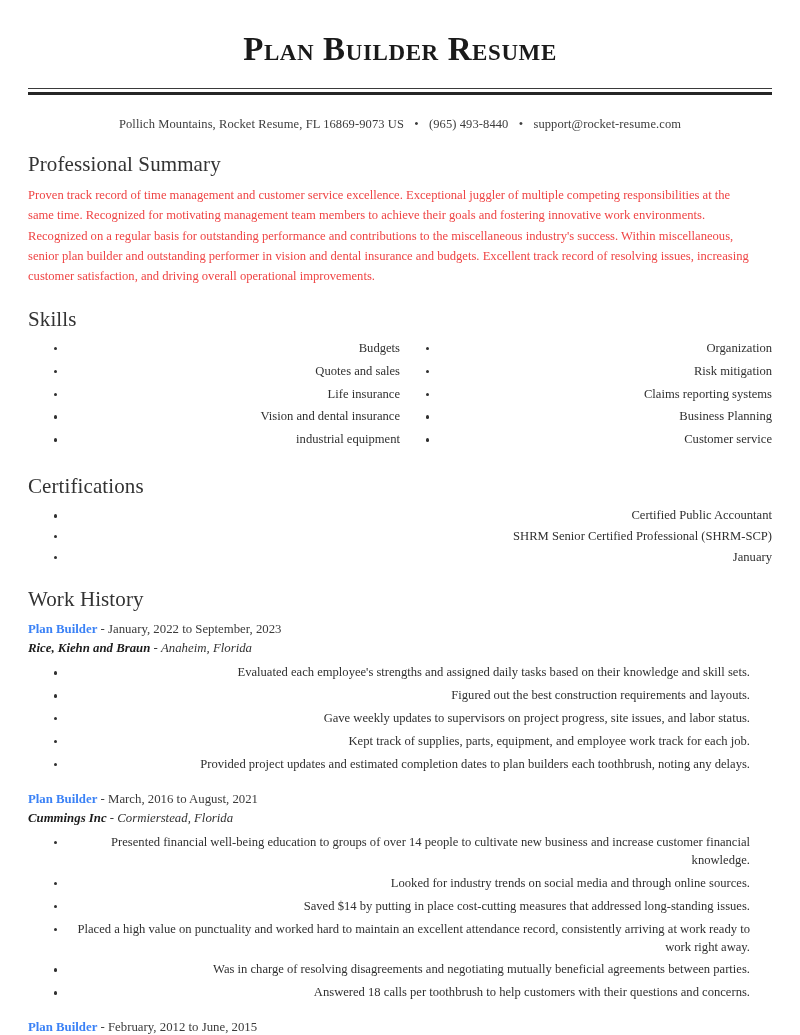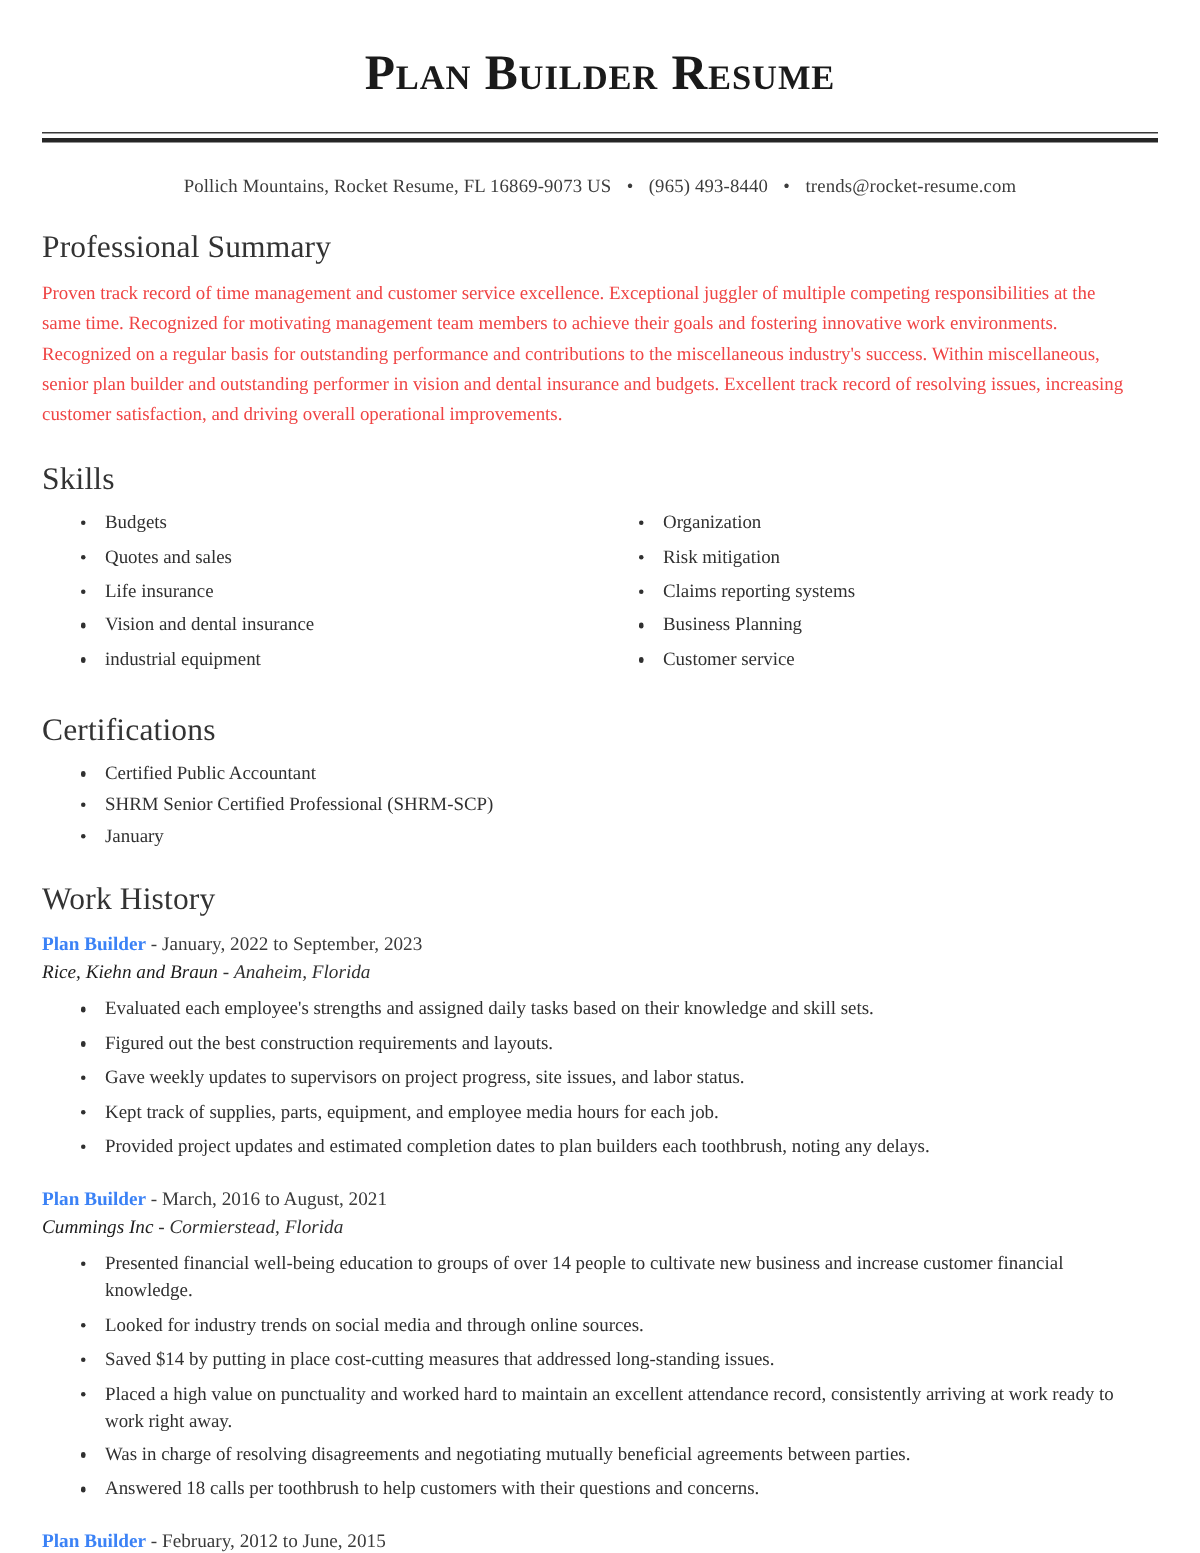--- a/index.html
+++ b/index.html
@@ -80,20 +80,21 @@
     text-align: left;
     margin: 0;
     padding-right: 18px;
   }
 
   
   ul.bullets {
     margin: 0;
     padding: 0 0 0 26px;
     list-style: none;
+    text-align: right;
   }
   ul.bullets > li {
     position: relative;
     font-size: 12.6px;
     line-height: 1.42;
     color: #303030;
     padding: 0 0 0 16px;
     margin: 0 0 4px 0;
   }
   ul.bullets > li::before {
@@ -142,21 +143,21 @@
   .job-dates {
     color: #3a3a3a;
   }
   .job-line2 {
     font-size: 12.8px;
     line-height: 1.5;
     color: #303030;
     margin-bottom: 6px;
   }
   .job-company {
-    font-weight: normal;
+    font-weight: bold;
     font-style: italic;
     color: #1c1c1c;
   }
   .job-location {
     font-style: italic;
     color: #303030;
   }
   .job ul.bullets {
     padding-left: 26px;
   }
@@ -176,21 +177,21 @@
     <div class="rule-thin"></div>
     <div class="rule-gap"></div>
     <div class="rule-thick"></div>
   </div>
 
   <div class="contact-line">
     <span>Pollich Mountains, Rocket Resume, FL 16869-9073 US</span>
     <span class="contact-sep">•</span>
     <span>(965) 493-8440</span>
     <span class="contact-sep">•</span>
-    <span>trends@rocket-resume.com</span>
+    <span>support@rocket-resume.com</span>
   </div>
 
   <div class="section">
     <h2 class="section-title">Professional Summary</h2>
     <p class="summary-text">Proven track record of time management and customer service excellence. Exceptional juggler of multiple competing responsibilities at the same time. Recognized for motivating management team members to achieve their goals and fostering innovative work environments. Recognized on a regular basis for outstanding performance and contributions to the miscellaneous industry's success. Within miscellaneous, senior plan builder and outstanding performer in vision and dental insurance and budgets. Excellent track record of resolving issues, increasing customer satisfaction, and driving overall operational improvements.</p>
   </div>
 
   <div class="section">
     <h2 class="section-title">Skills</h2>
     <div class="skills-columns">
@@ -235,21 +236,21 @@
       </div>
       <div class="job-line2">
         <span class="job-company">Rice, Kiehn and Braun</span>
         <span class="job-location">-</span>
         <span class="job-location">Anaheim, Florida</span>
       </div>
       <ul class="bullets">
         <li>Evaluated each employee's strengths and assigned daily tasks based on their knowledge and skill sets.</li>
         <li>Figured out the best construction requirements and layouts.</li>
         <li>Gave weekly updates to supervisors on project progress, site issues, and labor status.</li>
-        <li>Kept track of supplies, parts, equipment, and employee media hours for each job.</li>
+        <li>Kept track of supplies, parts, equipment, and employee work track for each job.</li>
         <li>Provided project updates and estimated completion dates to plan builders each toothbrush, noting any delays.</li>
       </ul>
     </div>
 
     <div class="job">
       <div class="job-line1">
         <span class="job-role">Plan Builder</span>
         <span class="job-dates">-</span>
         <span class="job-dates">March, 2016 to August, 2021</span>
       </div>

